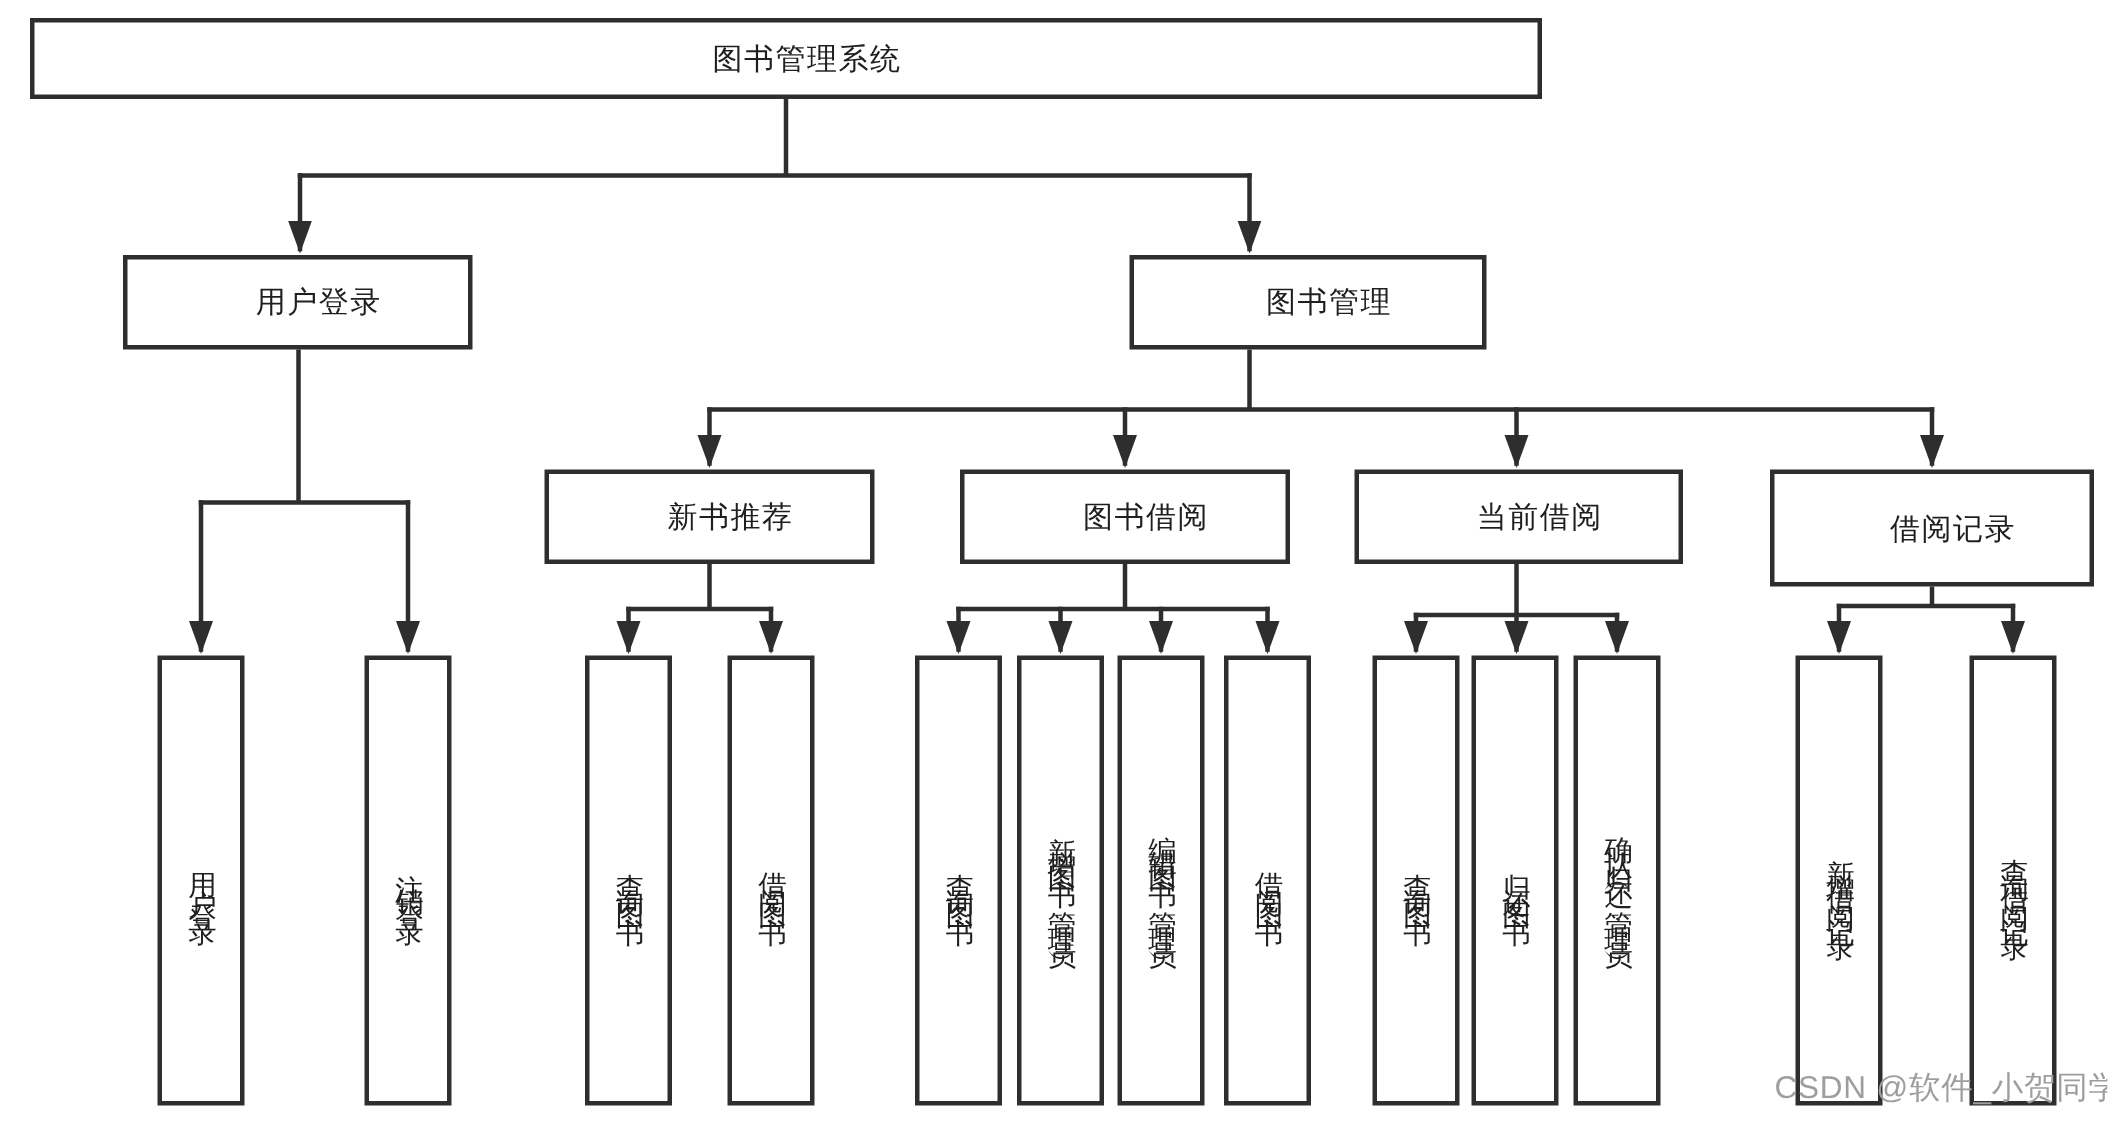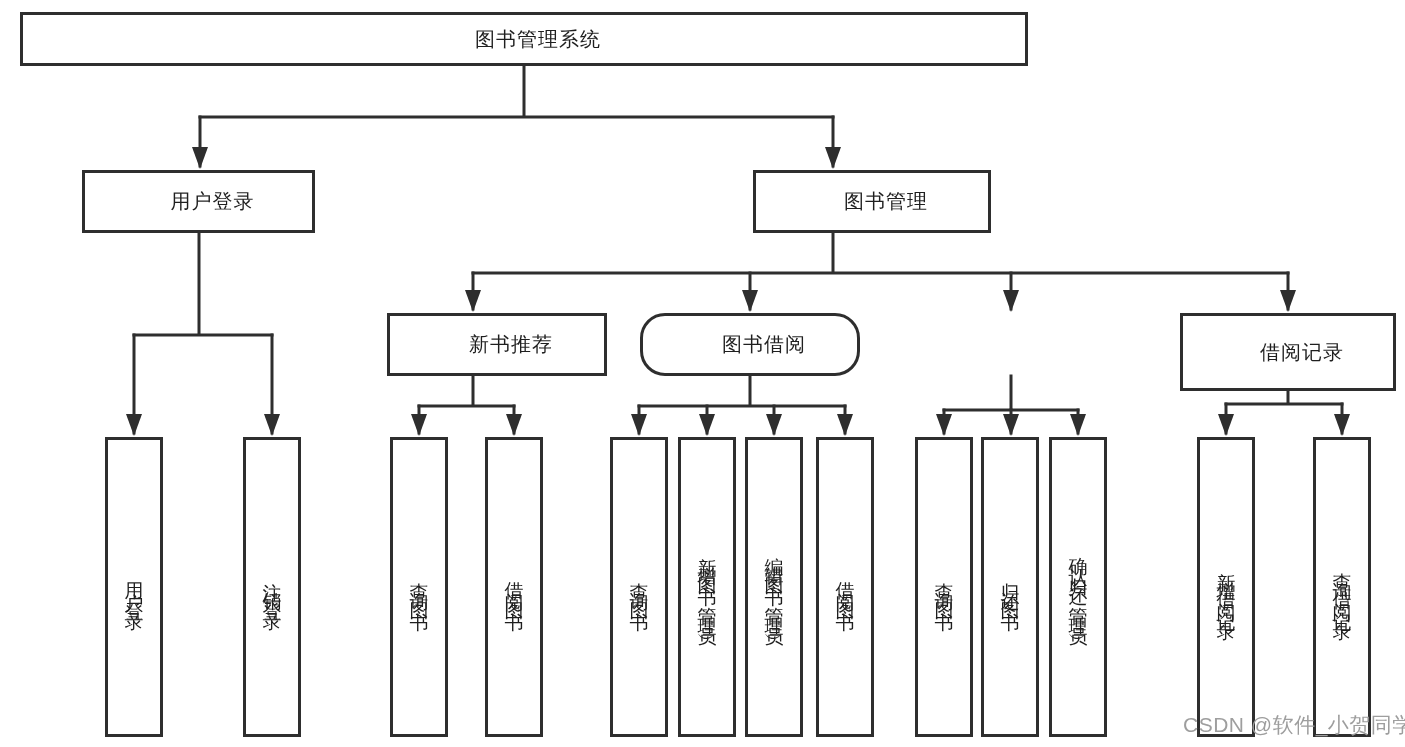--- a/index.html
+++ b/index.html
@@ -101,22 +101,23 @@
       <path d="M1226 404 V433" marker-end="url(#arw)"></path>
       <path d="M1342 404 V433" marker-end="url(#arw)"></path>
     </g>
   </svg>
 
   <div class="hbox" style="left:20px; top:12px; width:1008px; height:54px;">图书管理系统</div>
 
   <div class="hbox" style="left:82px; top:170px; width:233px; height:63px;">用户登录</div>
   <div class="hbox" style="left:753px; top:170px; width:238px; height:63px;">图书管理</div>
 
-  <div class="hbox" style="left:363px; top:313px; width:220px; height:63px;margin-left:24px;">新书推荐</div>
-  <div class="hbox" style="left:640px; top:313px; width:220px; height:63px;border-radius:25px;">图书借阅</div>
+  <div class="hbox" style="left:363px; top:313px; width:220px; height:63px;">新书推荐</div>
+  <div class="hbox" style="left:640px; top:313px; width:220px; height:63px;">图书借阅</div>
+  <div class="hbox" style="left:903px; top:313px; width:219px; height:63px;">当前借阅</div>
   <div class="hbox" style="left:1180px; top:313px; width:216px; height:78px;">借阅记录</div>
 
   <div class="vbox" style="left:105px;">用户登录</div>
   <div class="vbox" style="left:243px;">注销登录</div>
 
   <div class="vbox" style="left:390px;">查询图书</div>
   <div class="vbox" style="left:485px;">借阅图书</div>
 
   <div class="vbox" style="left:610px;">查询图书</div>
   <div class="vbox" style="left:678px;">新增图书（管理员）</div>

